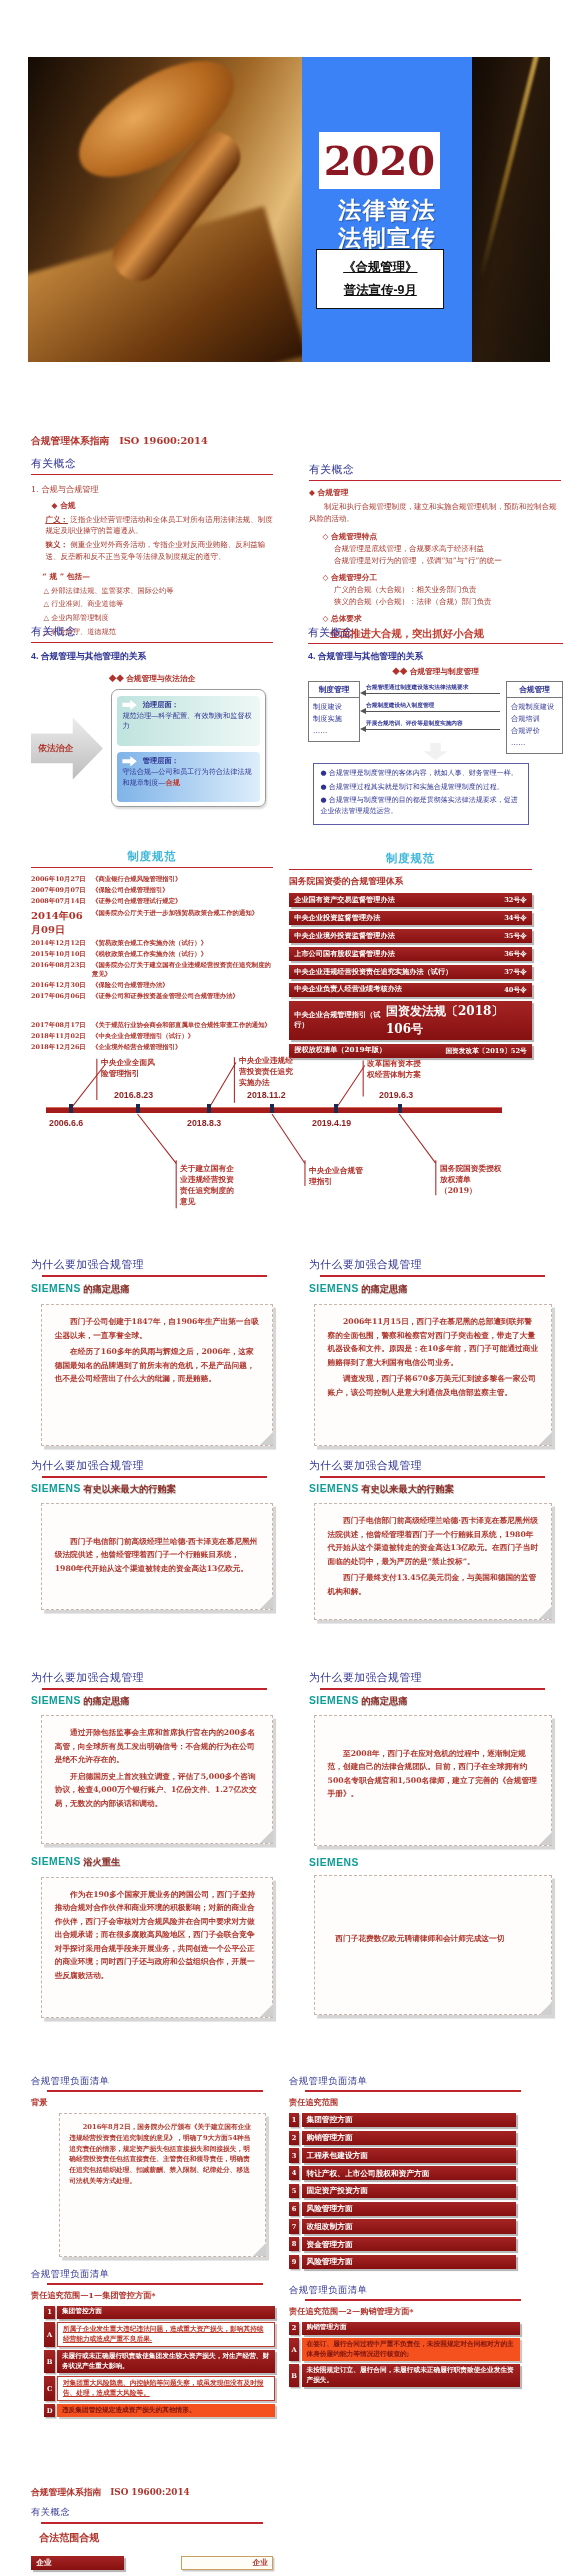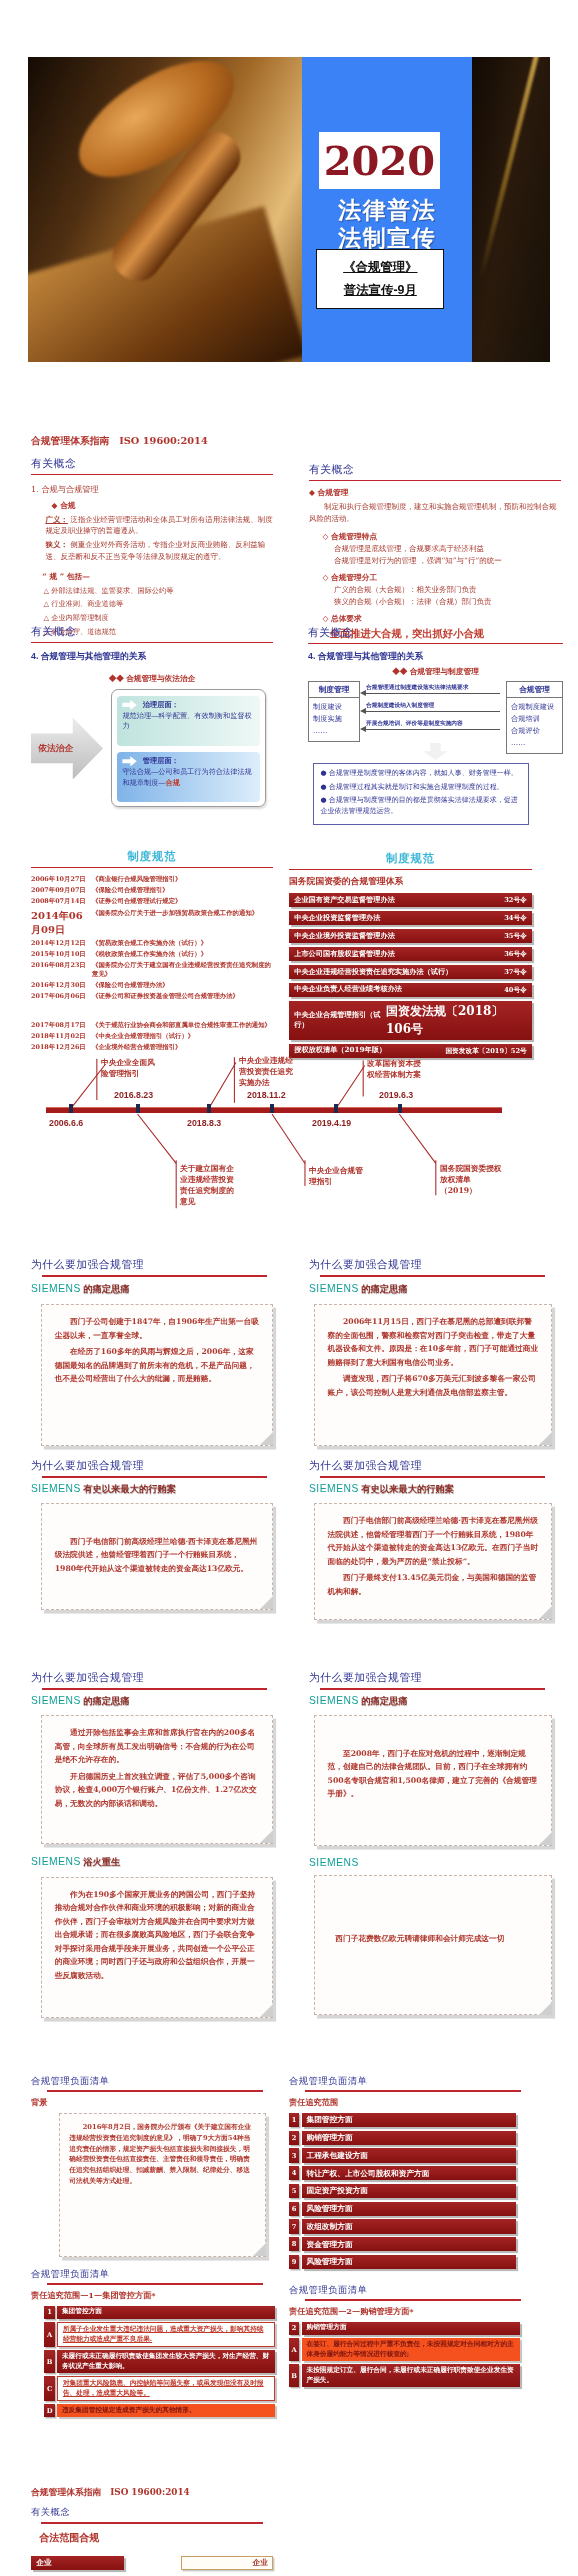--- a/index.html
+++ b/index.html
@@ -5,21 +5,21 @@
   html,body{margin:0;padding:0;background:#fff}
   #page{position:relative;width:578px;height:3268px;background:#fff;overflow:hidden;
         font-family:"Liberation Sans",sans-serif}
   .slide{position:absolute}
   .serif{font-family:"DejaVu Serif","Liberation Serif",serif}
   .t-navy{color:#2f3493;font-weight:normal;font-size:10.8px;letter-spacing:0.5px}
   .t-navy.sm{font-size:9.3px}
   .rule{height:1.5px;background:#c0242c;margin-top:2.6px}
   .red{color:#a93b30}
   .sec-navy{color:#2f3493;font-weight:bold;font-size:8.8px}
-  .brand{color:#0e9e96;font-weight:normal;font-size:10.3px;letter-spacing:0.5px;display:inline-block}
+  .brand{color:#0e9e96;font-weight:bold;font-size:10.3px;letter-spacing:0.5px;display:inline-block}
   .brand-sub{color:#8e2f28;font-weight:bold;font-size:9.3px;text-shadow:0.5px 0.5px 0 rgba(0,0,0,.25)}
   .note{position:relative;background:#fffdfc;border:0.5px dashed #c7b4aa;box-shadow:3.1px 3.6px 0 rgba(0,0,0,.16);padding:10.3px 12.4px;box-sizing:border-box}
   .note::after{content:"";position:absolute;right:-0.5px;bottom:-0.5px;border-style:solid;border-width:0 0 13.4px 13.4px;border-color:transparent transparent #cfcfcf transparent}
   .ntext{color:#b0392f;font-weight:bold;font-size:7.7px;line-height:1.75;text-indent:2em;margin:0 0 3.1px 0}
   .bar{background:linear-gradient(180deg,#a52424,#861010);color:#fff;font-weight:bold;box-shadow:2.1px 2.1px 0 rgba(0,0,0,.28);padding:1.5px 5.2px;font-size:7.2px;line-height:1.5;box-sizing:border-box}
   .flexbar{display:flex;justify-content:space-between;align-items:center}
   .lrow{display:flex;margin-bottom:3.6px;align-items:stretch}
   .badge{flex:0 0 10.3px;margin-right:2.6px;background:linear-gradient(180deg,#a52424,#861010);color:#fff;text-align:center;font-weight:bold;box-shadow:1.5px 1.5px 0 rgba(0,0,0,.28);display:flex;align-items:center;justify-content:center;font-size:6.7px}
   .lrow .content{flex:1;font-size:6.7px;line-height:1.45;padding:1.5px 4.6px;box-sizing:border-box;font-weight:bold}
   .lrow.bar-v .content{background:linear-gradient(180deg,#a52424,#861010);color:#fff;box-shadow:2.1px 2.1px 0 rgba(0,0,0,.28)}

